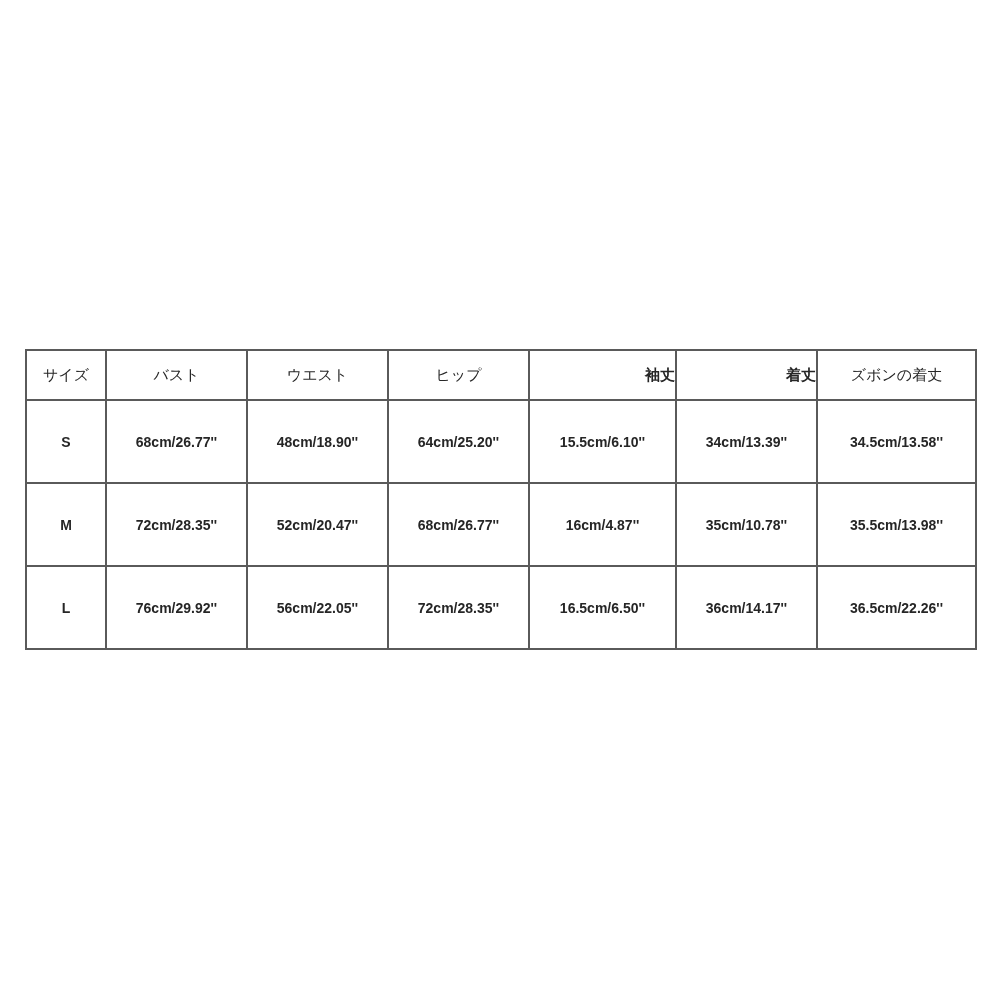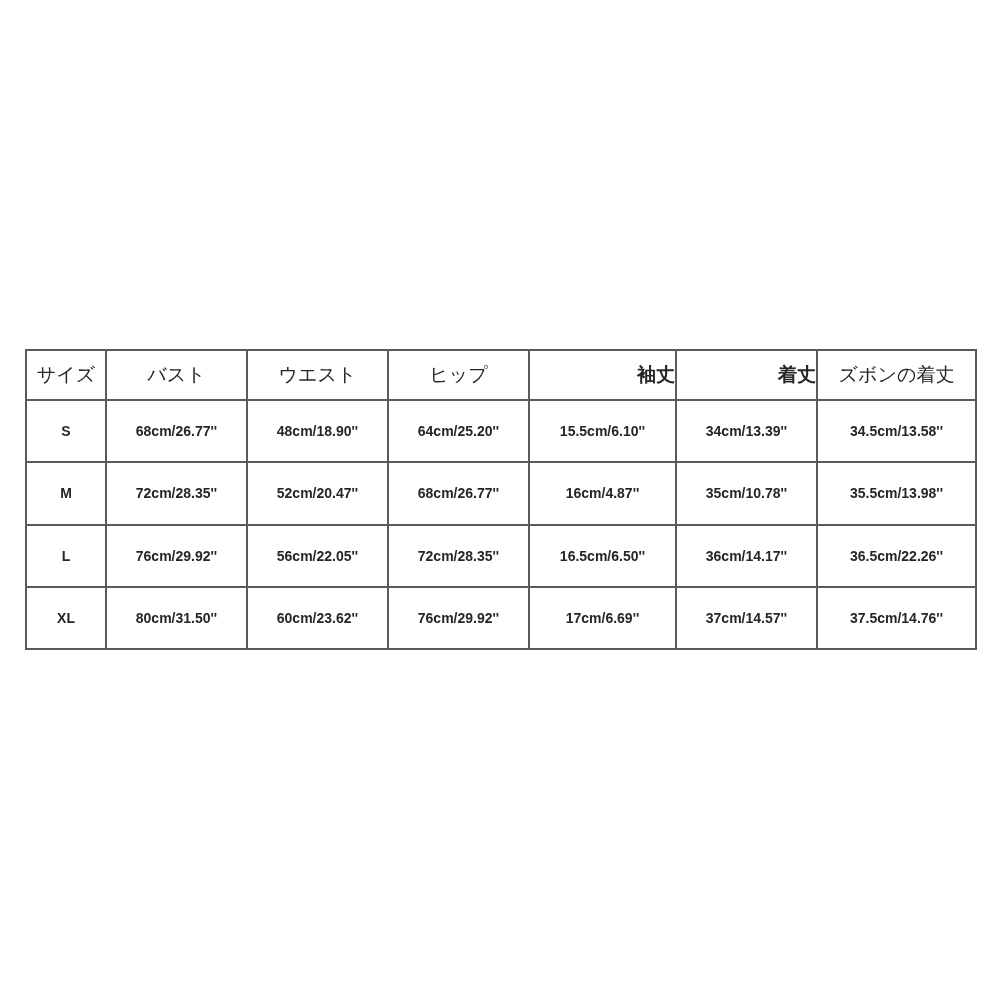--- a/index.html
+++ b/index.html
@@ -10,21 +10,21 @@
       border-collapse: collapse; table-layout: fixed;
       width: 950px; height: 301px;
     }
     table.size-chart td, table.size-chart th {
       border: 2px solid #5a5a5a;
       text-align: center; vertical-align: middle;
       color: #262626; font-size: 14px; font-weight: bold;
       padding: 0; height: 48px;
     }
     table.size-chart th { font-weight: bold; }
-    table.size-chart th.jp { font-family: "DejaVu Sans", sans-serif; font-size: 19px; font-weight: normal; margin-top: 8px; }
+    table.size-chart th.jp { font-family: "DejaVu Sans", sans-serif; font-size: 15px; font-weight: normal; margin-top: 8px; }
     table.size-chart th.jp.bold { font-weight: bold; text-align: right; }
   </style>
 </head>
 <body>
 
 <table class="size-chart">
   <colgroup>
     <col style="width:80px">
       <col style="width:141px">
       <col style="width:141px">
@@ -65,23 +65,14 @@
     </tr>
     <tr>
       <td>L</td>
       <td>76cm/29.92''</td>
       <td>56cm/22.05''</td>
       <td>72cm/28.35''</td>
       <td>16.5cm/6.50''</td>
       <td>36cm/14.17''</td>
       <td>36.5cm/22.26''</td>
     </tr>
-    <tr>
-      <td>XL</td>
-      <td>80cm/31.50''</td>
-      <td>60cm/23.62''</td>
-      <td>76cm/29.92''</td>
-      <td>17cm/6.69''</td>
-      <td>37cm/14.57''</td>
-      <td>37.5cm/14.76''</td>
-    </tr>
   </tbody>
 </table>
 
 </body></html>

